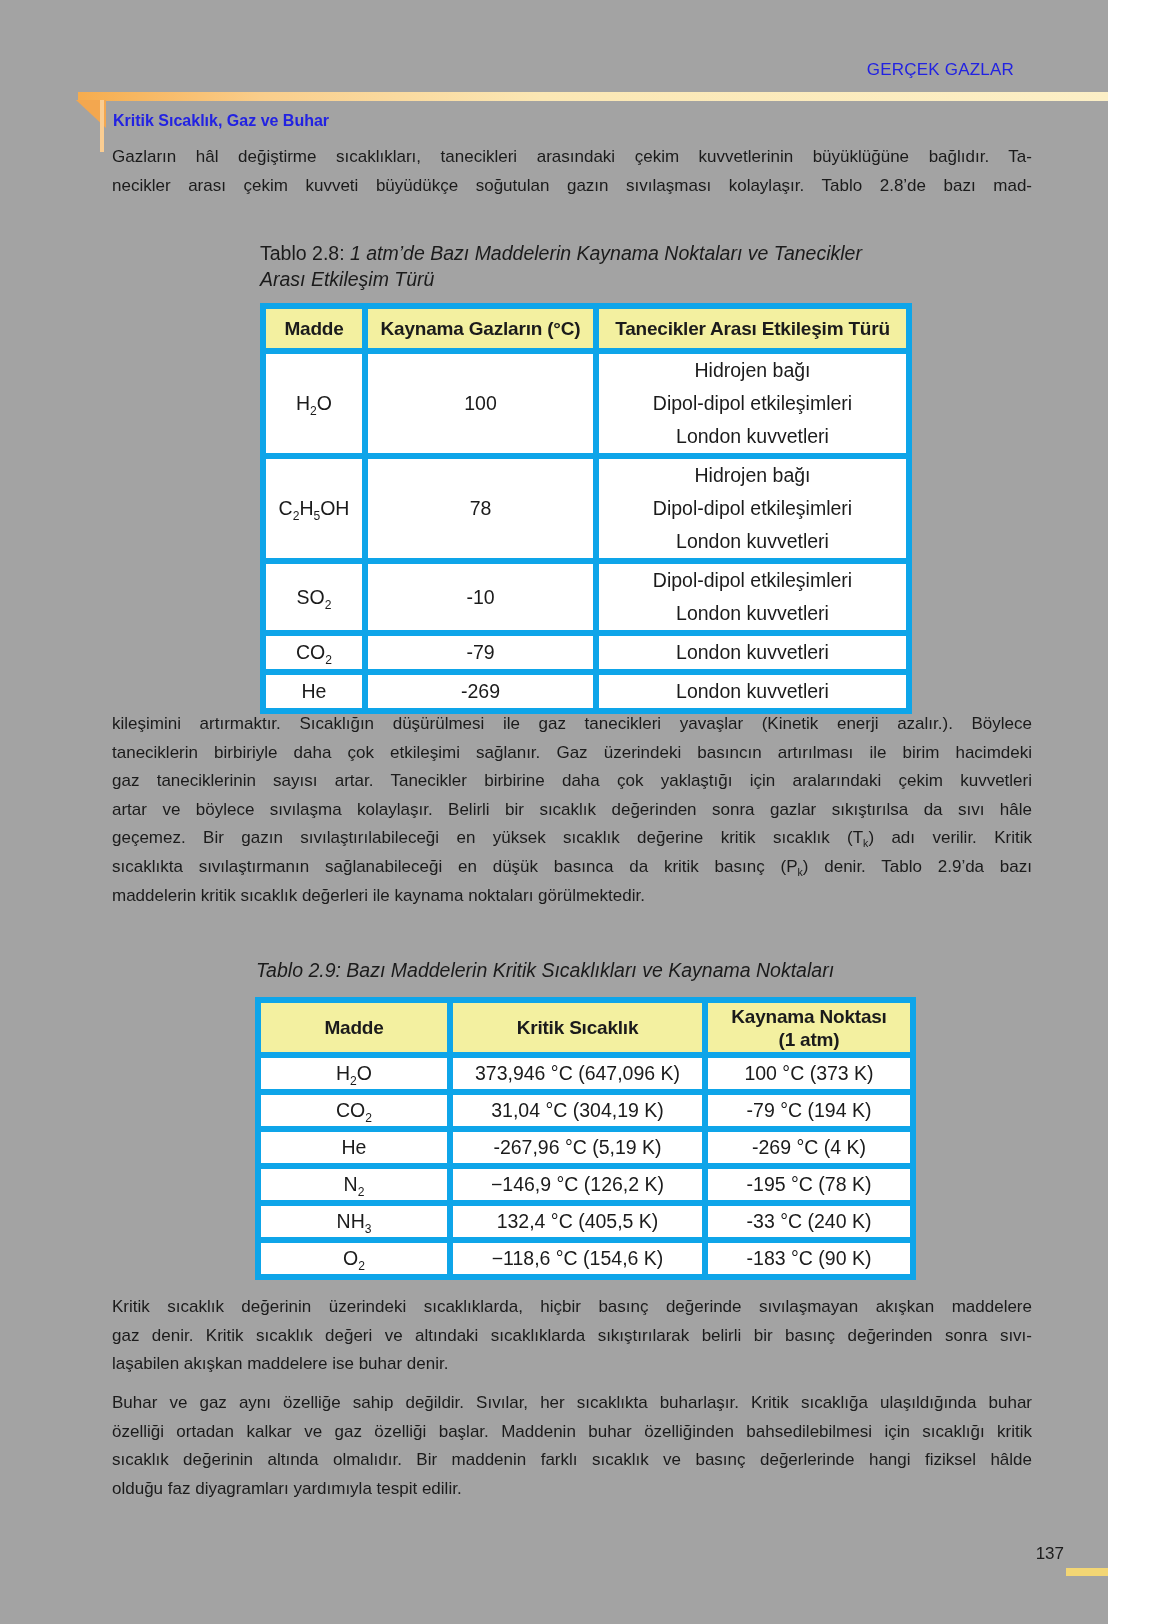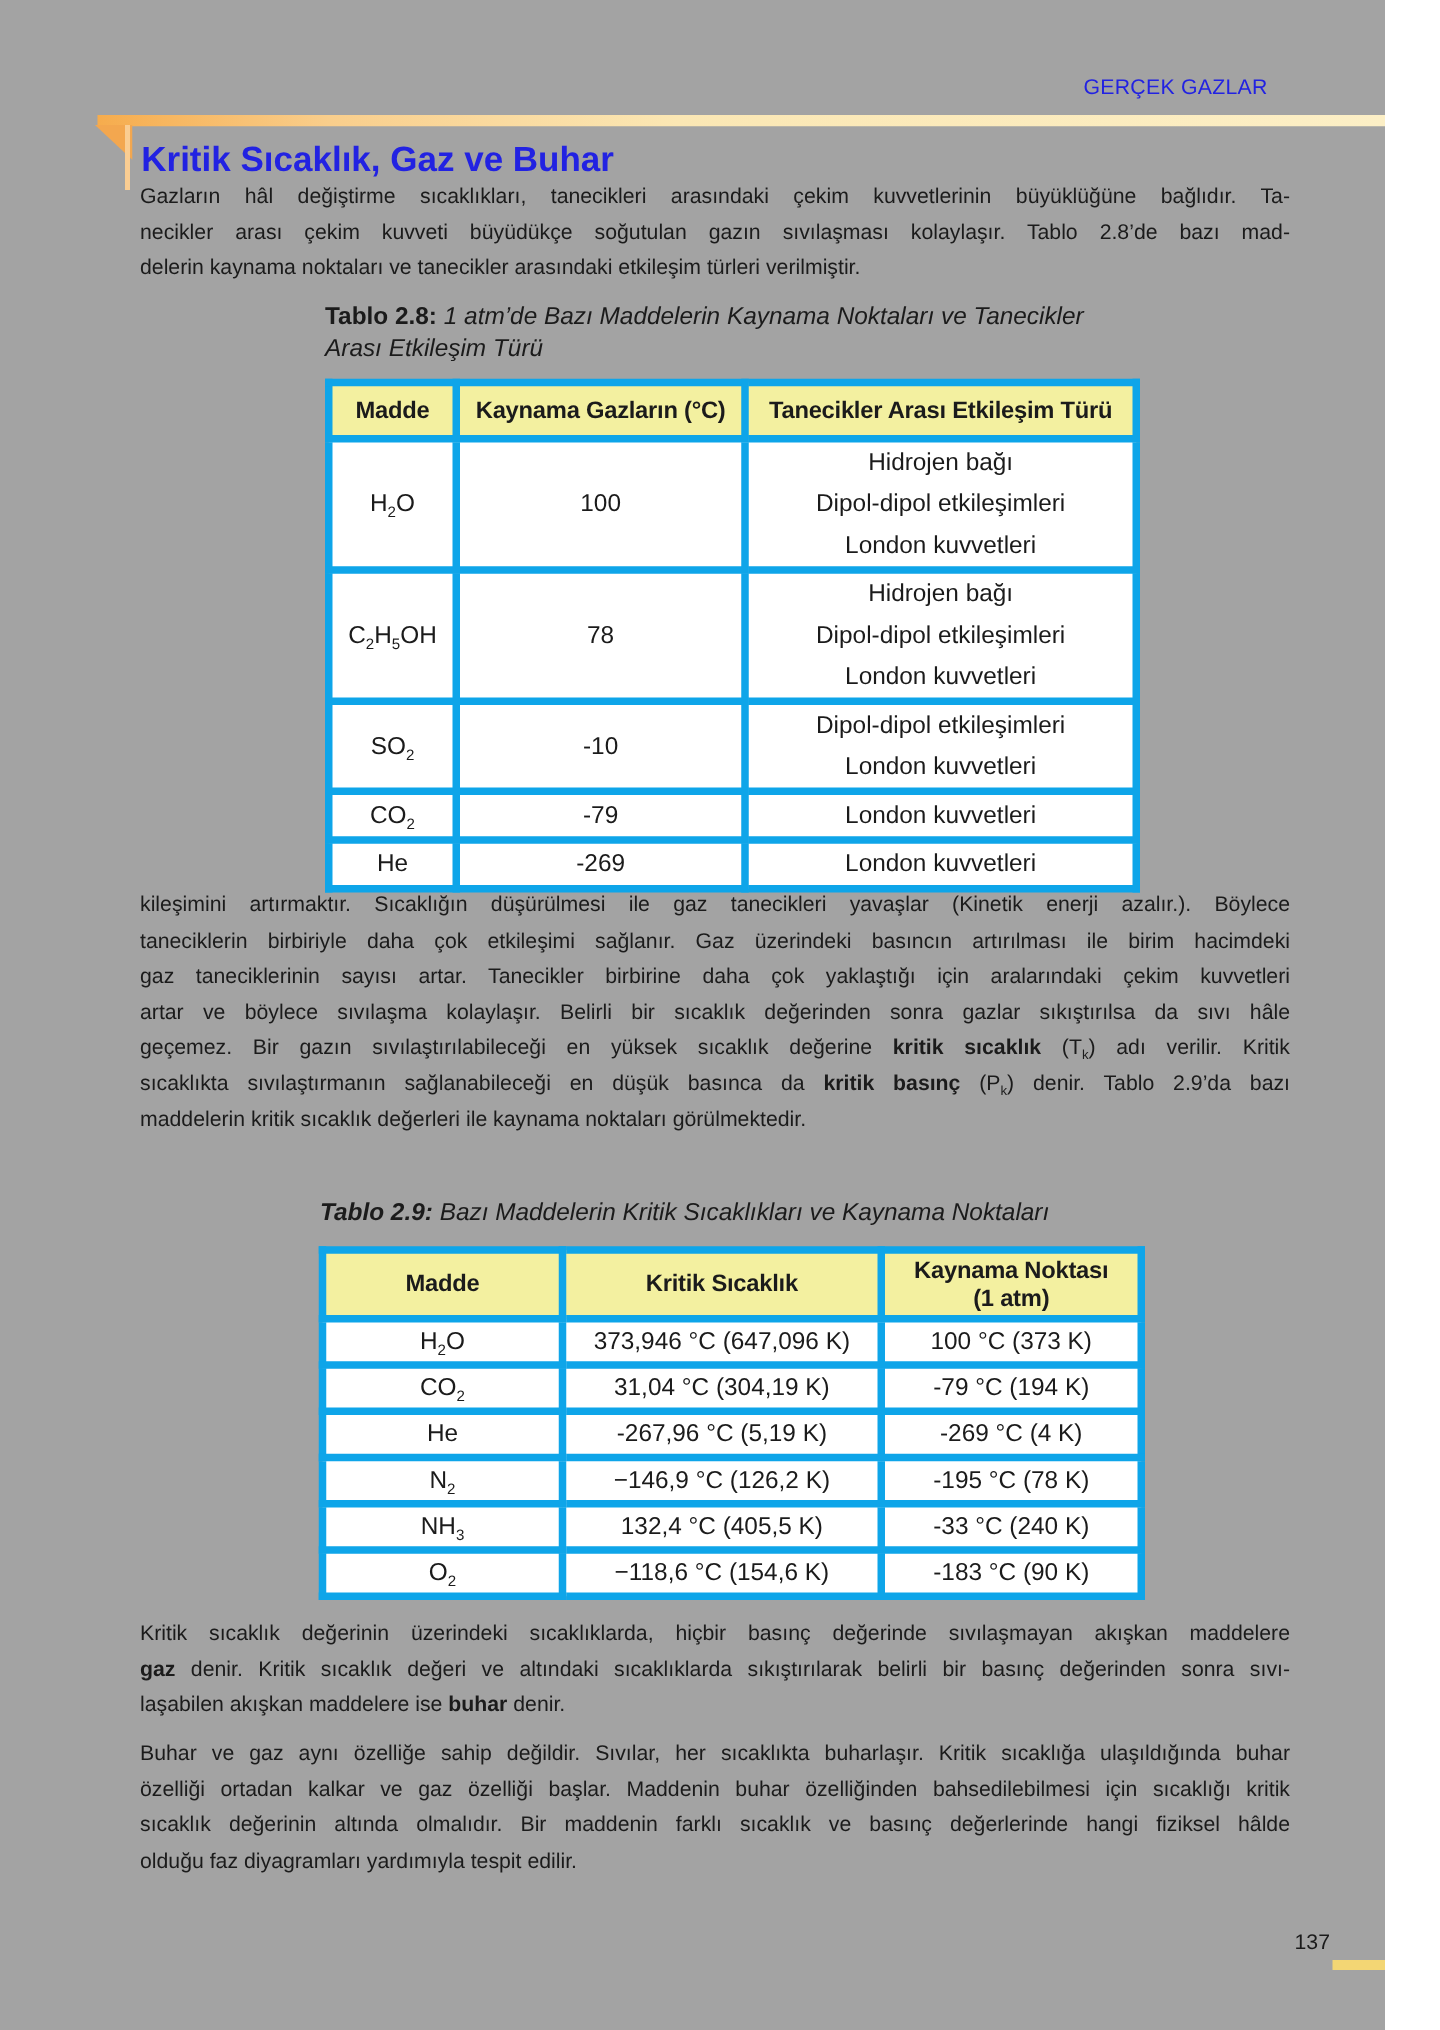--- a/index.html
+++ b/index.html
@@ -2,38 +2,38 @@
 <html lang="tr"><head>
 <meta charset="utf-8">
 <style>
   html,body { margin:0; padding:0; background:#ffffff; }
   .page {
     position:relative; width:1108px; height:1624px; background:#a3a3a3;
     font-family:"Liberation Sans","DejaVu Sans",sans-serif; color:#1b1b1b;
     overflow:hidden;
   }
   sub { font-size:0.62em; line-height:0; }
-  b { font-weight:bold; }
+  b { font-weight:normal; }
 
   
   .running-head {
     position:absolute; top:60px; right:94px;
     font-size:17px; color:#2222e2; letter-spacing:0.2px;
   }
   
   .top-bar {
     position:absolute; left:78px; right:0; top:92px; height:9px;
     background:linear-gradient(90deg,#f6ac4d 0%,#f9ce8c 18%,#fbe7b4 45%,#fcefc6 100%);
   }
   .corner-triangle { position:absolute; left:76px; top:100px; width:30px; height:28px; }
   .vline { position:absolute; left:100px; top:100px; width:4px; height:52px; background:#facd92; }
 
   .section-title {
     position:absolute; left:113px; top:112px;
-    font-size:28px; font-weight:bold; color:#2222e2;
+    font-size:16px; font-weight:bold; color:#2222e2;
   }
 
   
   .para { position:absolute; left:112px; width:920px; font-size:17px; line-height:28.6px; }
   .para .line { text-align:justify; text-align-last:justify; }
   .para .line.last { text-align-last:auto; }
   #p1 { top:143px; }
   #p2 { top:710px; }
   #p3 { top:1293px; }
   #p4 { top:1389px; }
@@ -85,21 +85,20 @@
         <polygon points="0,0 30,0 30,28" fill="#f3a74f"></polygon>
       </svg>
   </div>
   <div class="vline"></div>
 
   <div class="section-title">Kritik Sıcaklık, Gaz ve Buhar</div>
 
   <div class="para" id="p1">
       <div class="line">Gazların hâl değiştirme sıcaklıkları, tanecikleri arasındaki çekim kuvvetlerinin büyüklüğüne bağlıdır. Ta-</div>
       <div class="line">necikler arası çekim kuvveti büyüdükçe soğutulan gazın sıvılaşması kolaylaşır. Tablo 2.8’de bazı mad-</div>
-      <div class="line last">delerin kaynama noktaları ve tanecikler arasındaki etkileşim türleri verilmiştir.</div>
     </div>
 
   <div class="caption" id="caption1">
       <div class="line"><b>Tablo 2.8:</b> 1 atm’de Bazı Maddelerin Kaynama Noktaları ve Tanecikler</div>
       <div class="line last">Arası Etkileşim Türü</div>
     </div>
 
   <table id="table1">
     <thead id="t1-head">
         <tr>

